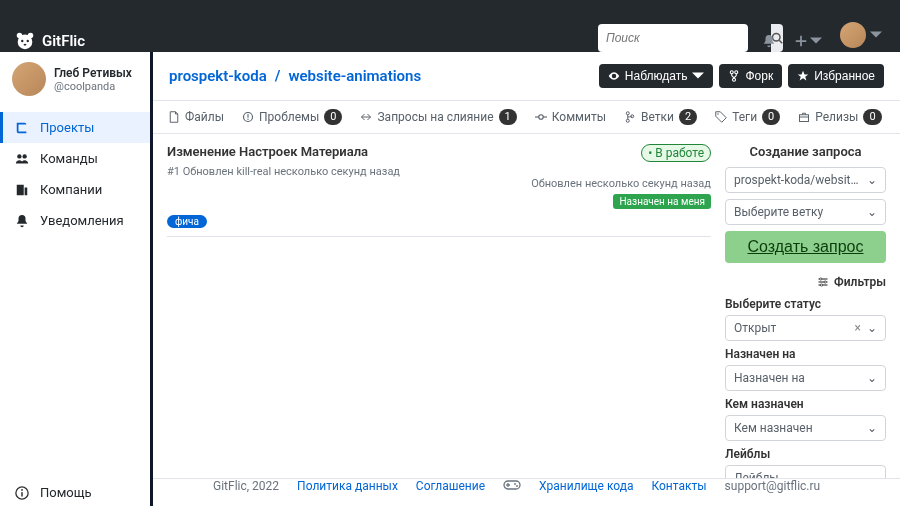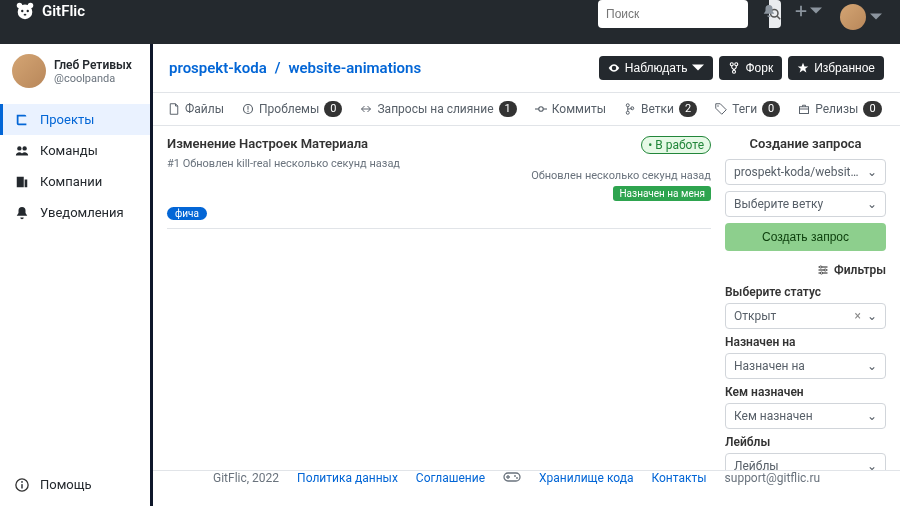--- a/index.html
+++ b/index.html
@@ -1,25 +1,25 @@
 <!DOCTYPE html>
 <html><head>
 <meta charset="utf-8">
 <style>
 * { margin: 0; padding: 0; box-sizing: border-box; }
 body { font-family: -apple-system, BlinkMacSystemFont, "Segoe UI", Roboto, sans-serif; font-size: 13px; color: #333; background: #fff; width: 900px; height: 506px; overflow: hidden; }
 a { text-decoration: none; }
 
 
-.topnav { background: #24292e; height: 44px; display: flex; align-items: flex-start; padding: 0 14px; gap: 10px; }
+.topnav { background: #24292e; height: 52px; display: flex; align-items: flex-end; padding: 0 14px; gap: 10px; }
 .logo { display: flex; align-items: center; gap: 6px; color: #fff; font-weight: 600; font-size: 15px; }
 .logo-icon { width: 22px; height: 22px; }
 .spacer { flex: 1; }
 .searchbox { display: flex; background: #fff; border-radius: 4px; height: 28px; width: 150px; align-items: center; }
-.searchbox input { border: none; outline: none; flex: 1; padding: 0 8px; font-size: 12px; background: transparent; }
+.searchbox input { border: none; outline: none; flex: 1; padding: 0 8px; font-size: 12px; background: transparent; font-style: italic; }
 .searchbtn { width: 28px; height: 28px; background: #eaecef; border: none; border-radius: 0 4px 4px 0; cursor: pointer; display: flex; align-items: center; justify-content: center; }
 .topnav-icon { color: #8b949e; cursor: pointer; padding: 4px; display: flex; align-items: center; }
 .avatar-sm { width: 26px; height: 26px; border-radius: 50%; background: linear-gradient(135deg,#d4a574,#b8875a); display: inline-block; }
 
 
 .layout { display: flex; height: 462px; }
 .sidebar { width: 153px; border-right: 3px solid #0f172a; display: flex; flex-direction: column; }
 .userbox { padding: 10px 12px; display: flex; align-items: center; gap: 8px; }
 .avatar-md { width: 34px; height: 34px; border-radius: 50%; background: linear-gradient(135deg,#d4a574,#b8875a); }
 .username { font-size: 12px; font-weight: 600; color: #24292e; }
@@ -51,21 +51,21 @@
 .issue-sub { font-size: 11px; color: #6a737d; margin-top: 3px; display: flex; }
 .issue-sub .right { margin-left: auto; text-align: right; margin-top: 12px; }
 .label-pill { background: #0366d6; color: #fff; font-size: 10px; border-radius: 10px; padding: 1px 8px; display: inline-block; margin-top: 6px; }
 .assigned-pill { background: #2ea44f; color: #fff; font-size: 10px; border-radius: 3px; padding: 2px 6px; display: inline-block; margin-top: 4px; }
 
 .right-col { width: 175px; padding: 10px 14px 10px 0; font-size: 12px; }
 .panel-title { text-align: center; font-weight: 600; font-size: 13px; margin-bottom: 8px; }
 .select { border: 1px solid #d1d5da; border-radius: 4px; padding: 5px 8px; background: #fff; display: flex; align-items: center; margin-bottom: 6px; cursor: pointer; font-size: 12px; color: #586069; }
 .select .txt { flex: 1; overflow: hidden; text-overflow: ellipsis; white-space: nowrap; }
 .chev { margin-left: 6px; color: #586069; }
-.btn-green { background: #8dcf8d; color: #0b3d0b; border: none; border-radius: 4px; width: 100%; padding: 7px 0; cursor: pointer; font-size: 12px; margin-bottom: 12px; }
+.btn-green { background: #8dcf8d; color: #0b3d0b; border: none; border-radius: 4px; width: 100%; padding: 7px 0; cursor: pointer; font-size: 16px; margin-bottom: 12px; text-decoration: underline; }
 .filters-head { display: flex; justify-content: flex-end; align-items: center; gap: 5px; font-weight: 600; margin-bottom: 8px; font-size: 12px; }
 .field-label { font-weight: 600; margin: 6px 0 4px; font-size: 12px; }
 .select.withclear .clear { margin-left: 6px; color: #888; cursor: pointer; }
 
 .footer { border-top: 1px solid #e1e4e8; height: 36px; display: flex; align-items: flex-start; gap: 18px; padding: 0 60px; font-size: 12px; }
 .footer .muted { color: #6a737d; }
 .footer .link { color: #0366d6; }
 .game-icon { color: #6a737d; }
 
 svg { display: block; }

